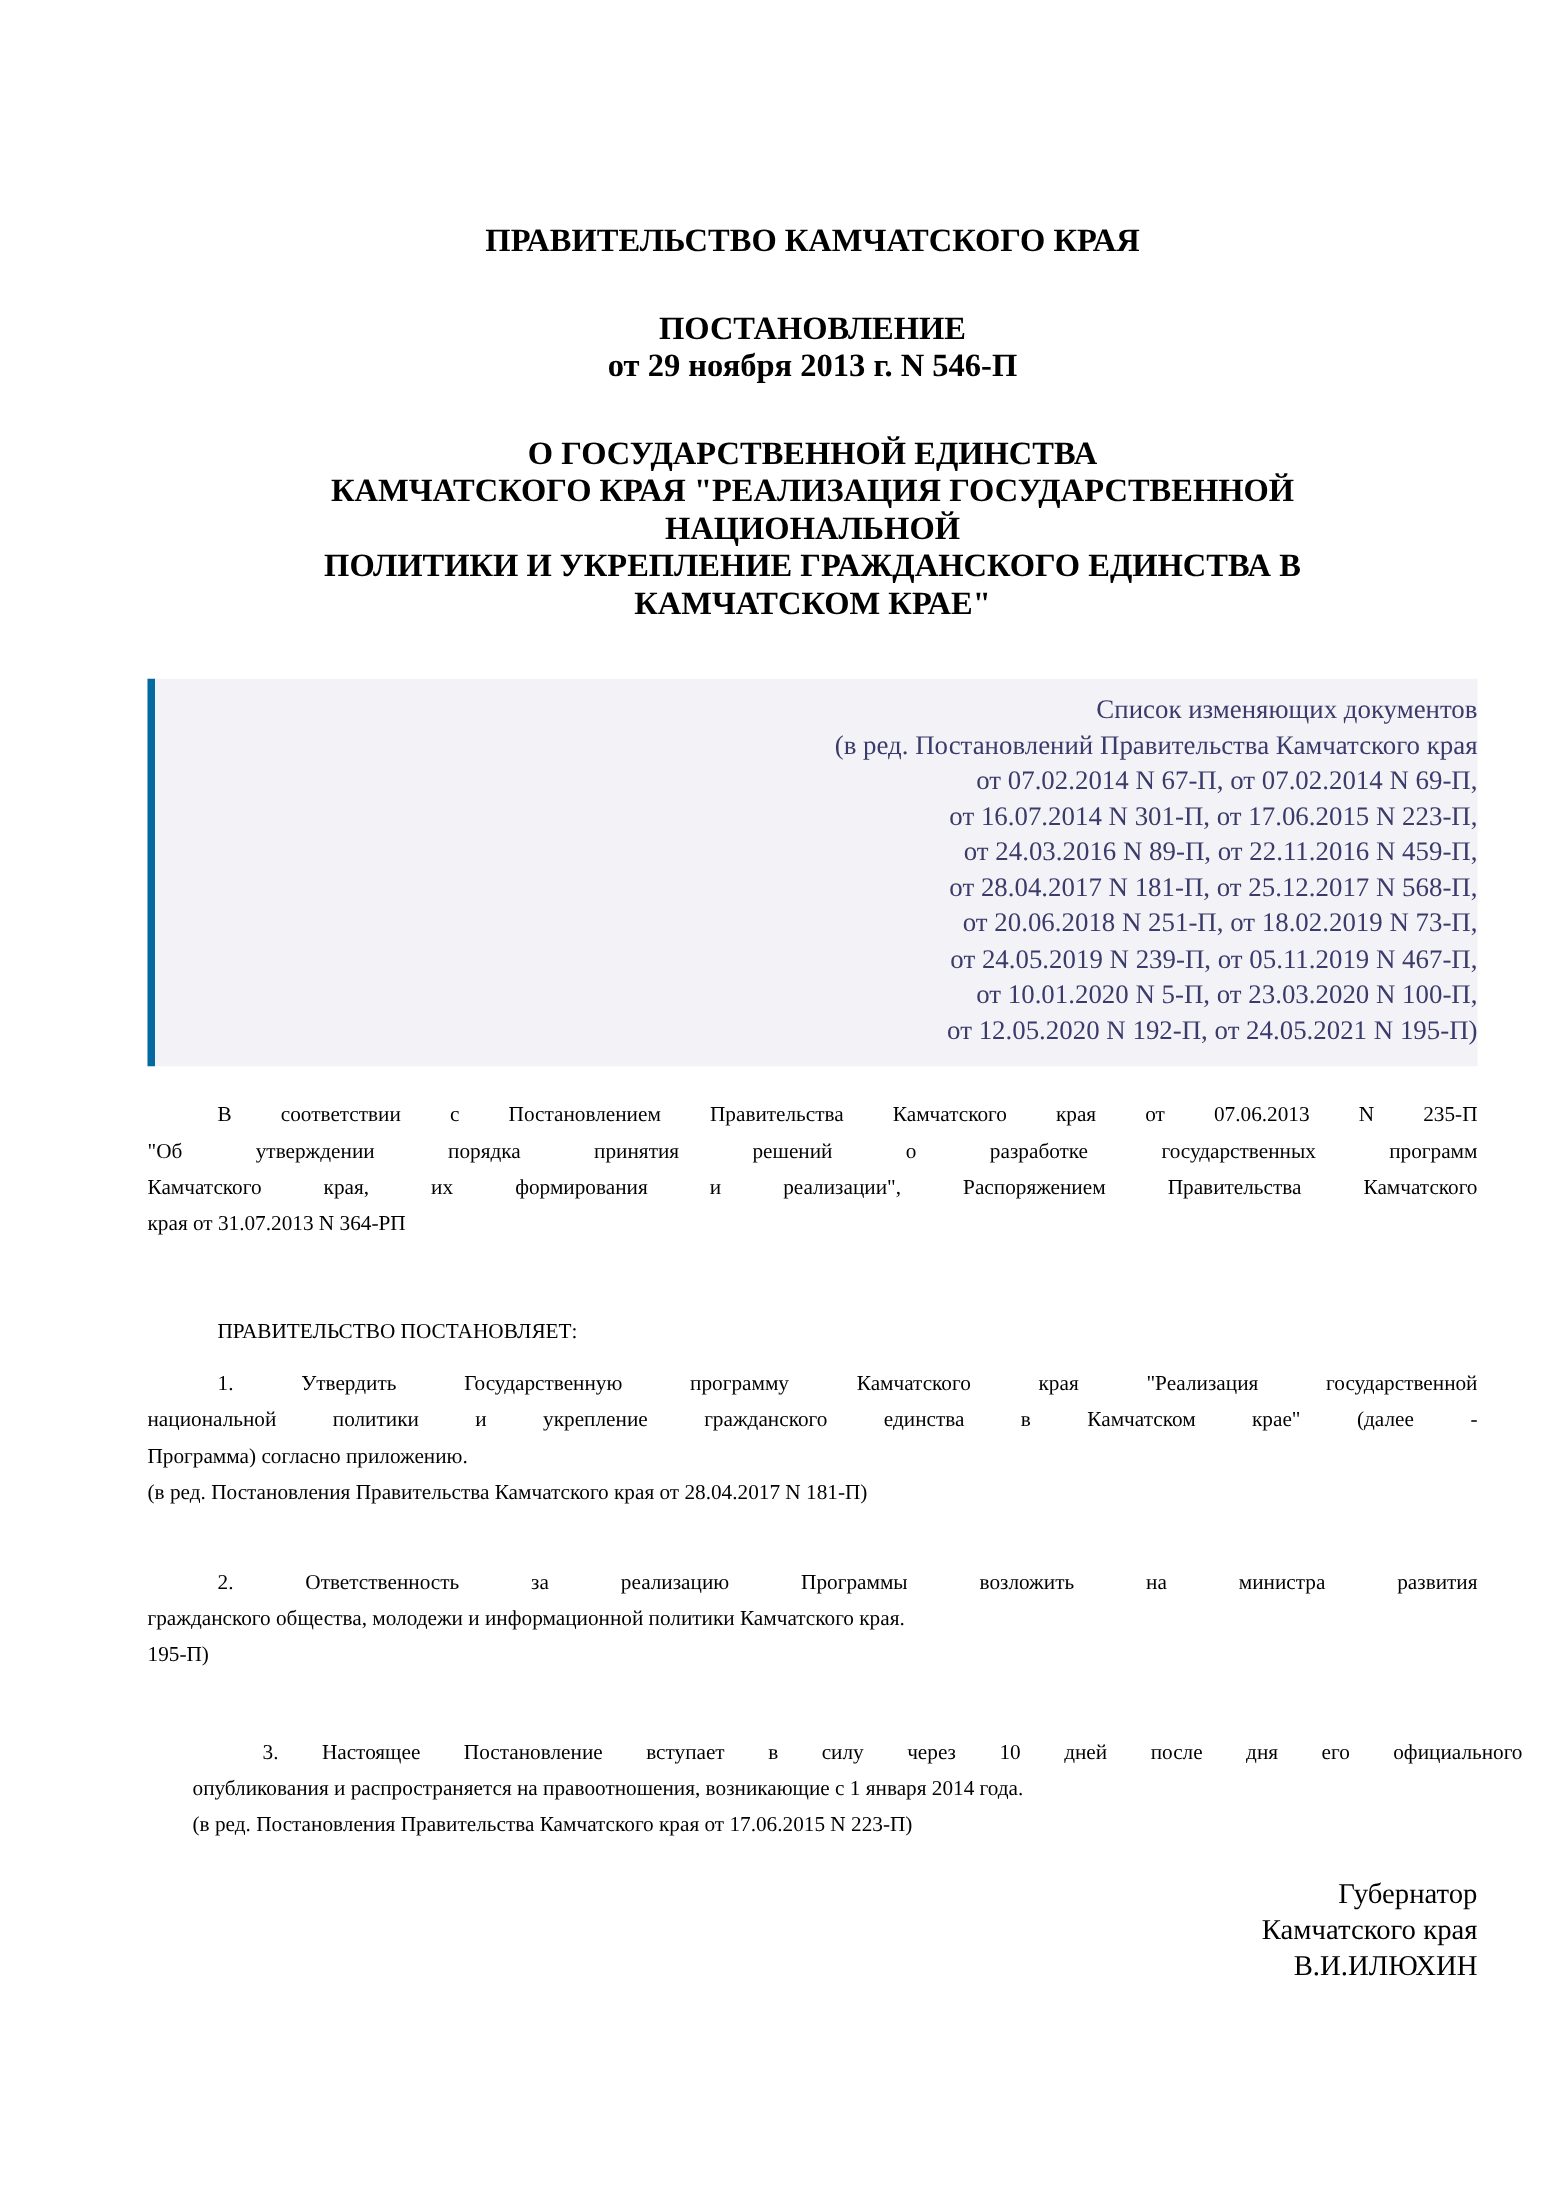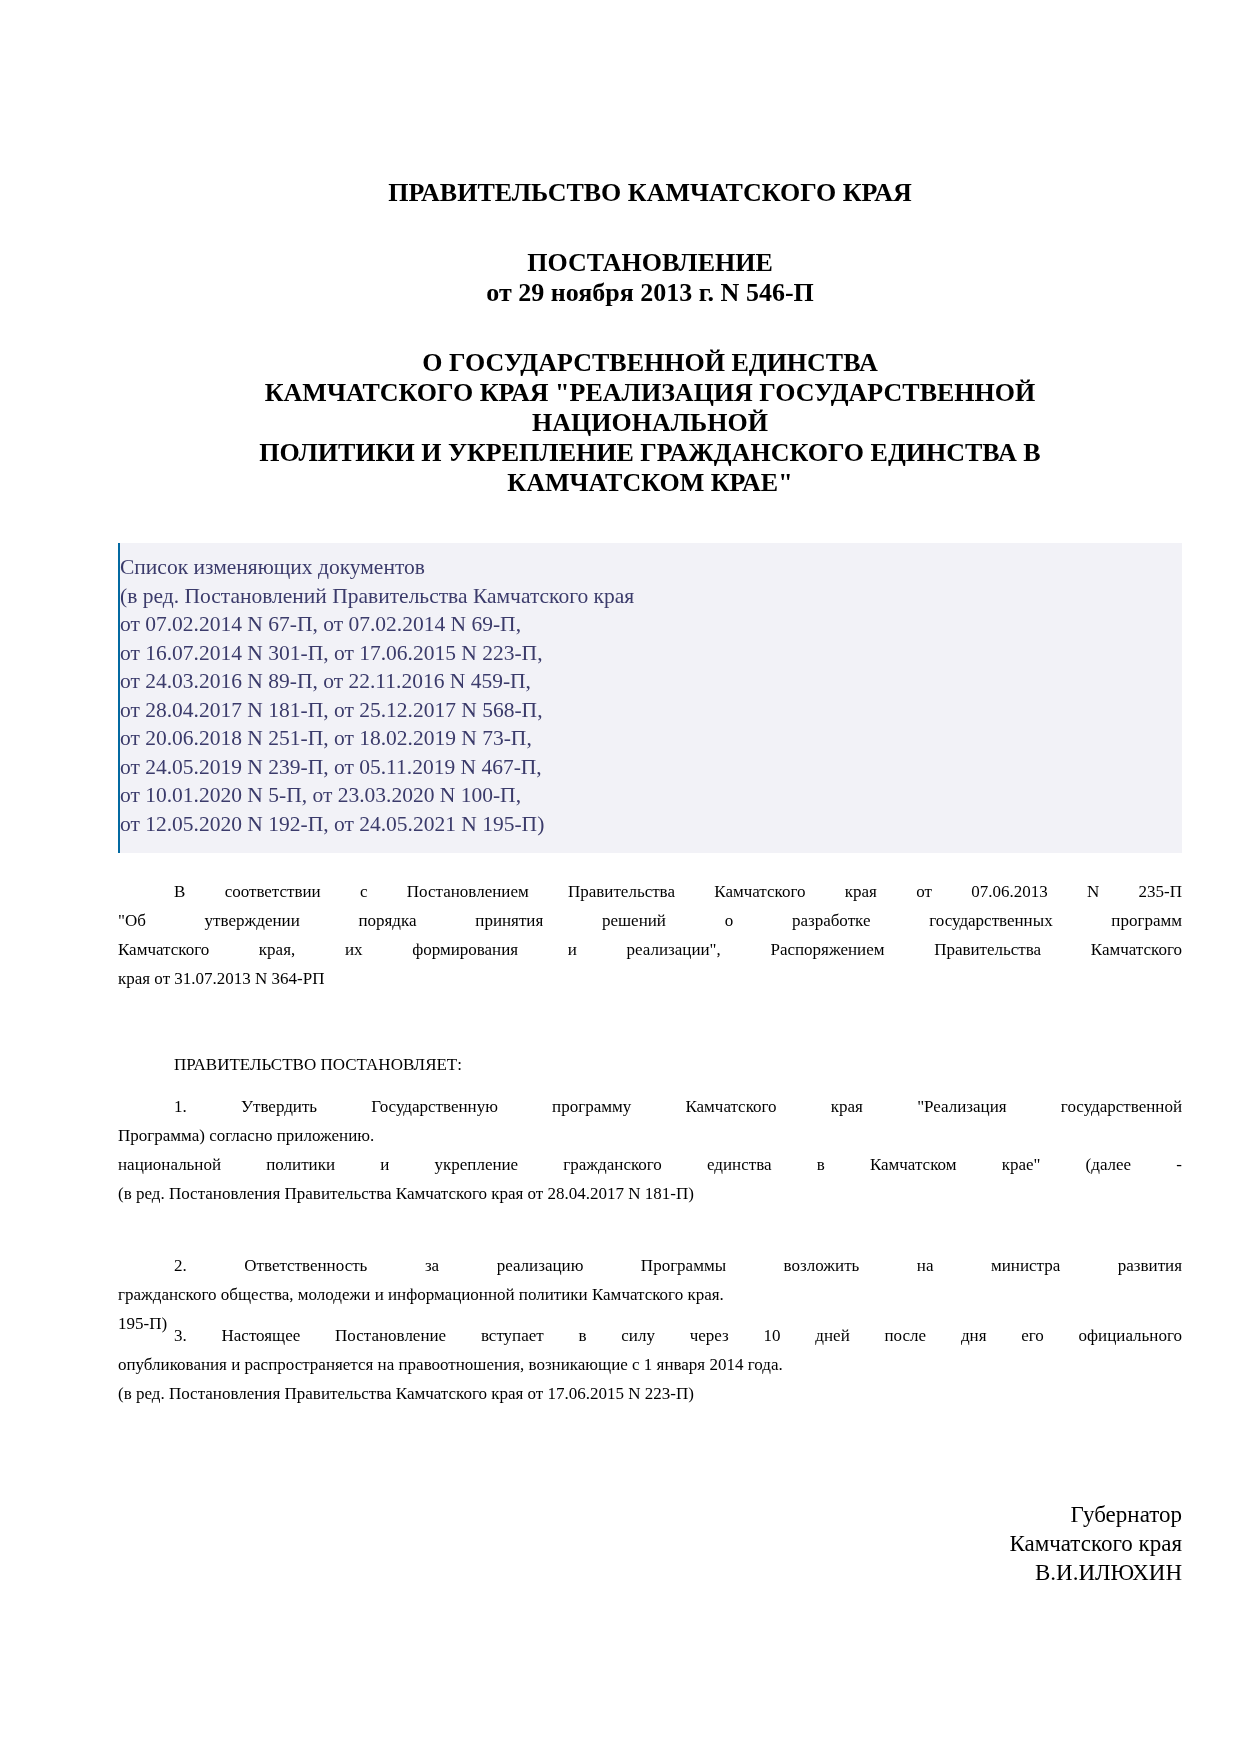--- a/index.html
+++ b/index.html
@@ -5,32 +5,32 @@
   html, body { margin: 0; padding: 0; background: #ffffff; }
   body { width: 1240px; height: 1754px; position: relative; overflow: hidden;
          font-family: "Liberation Serif", "DejaVu Serif", serif; color: #000; }
   .page { position: absolute; left: 0; top: 0; width: 1240px; height: 1290px; }
   .hdr { position: absolute; left: 118px; width: 1064px; text-align: center; font-weight: bold; font-size: 26px; line-height: 30px; }
   .gov { top: 178px; }
   .decree { top: 248px; }
   .title { top: 348px; line-height: 30px; }
   .title div { white-space: nowrap; }
   .note { position: absolute; left: 118px; top: 543px; width: 1064px; height: 310px;
-          background: #f2f2f7; border-left: 2px solid #0369a1; box-sizing: border-box;
-          color: #3b3b6b; text-align: left; font-size: 21.5px; line-height: 28.5px; padding-top: 10px; }
+          background: #f2f2f7; border-left: 6px solid #0369a1; box-sizing: border-box;
+          color: #3b3b6b; text-align: right; font-size: 21.5px; line-height: 28.5px; padding-top: 10px; }
   .note div { white-space: nowrap; }
   .body { position: absolute; left: 118px; width: 1064px; font-size: 17px; line-height: 29px; text-align: justify; }
   .body .ind { text-indent: 56px; }
   .body .line { text-align: justify; text-align-last: justify; }
   .body .last { text-align: left; text-align-last: left; }
   .p-intro { top: 877px; }
   .p-decrees { top: 1050px; }
   .p-item1 { top: 1092px; }
   .p-item2 { top: 1251px; }
-  .p-item3 { top: 1321px; }
+  .p-item3 { top: 1387px; margin-left: 36px; }
   .sign { position: absolute; right: 58px; top: 1500px; text-align: right; font-size: 23px; line-height: 29px; }
 </style>
 </head>
 <body>
 
 <div class="page">
 
   <div class="hdr gov">ПРАВИТЕЛЬСТВО КАМЧАТСКОГО КРАЯ</div>
   <div class="hdr decree">
     <div>ПОСТАНОВЛЕНИЕ</div>
@@ -63,22 +63,22 @@
     <div class="line">Камчатского края, их формирования и реализации", Распоряжением Правительства Камчатского</div>
     <div class="line last">края от 31.07.2013 N 364-РП</div>
   </div>
 
   <div class="body p-decrees">
     <div class="line last ind">ПРАВИТЕЛЬСТВО ПОСТАНОВЛЯЕТ:</div>
   </div>
 
   <div class="body p-item1">
     <div class="line ind">1. Утвердить Государственную программу Камчатского края "Реализация государственной</div>
+    <div class="line">национальной политики и укрепление гражданского единства в Камчатском крае" (далее -</div>
     <div class="line last">Программа) согласно приложению.</div>
-    <div class="line">национальной политики и укрепление гражданского единства в Камчатском крае" (далее -</div>
     <div class="line last">(в ред. Постановления Правительства Камчатского края от 28.04.2017 N 181-П)</div>
   </div>
 
   <div class="body p-item2">
     <div class="line ind">2. Ответственность за реализацию Программы возложить на министра развития</div>
     <div class="line last">гражданского общества, молодежи и информационной политики Камчатского края.</div>
     <div class="line last">195-П)</div>
   </div>
 
   <div class="body p-item3">

